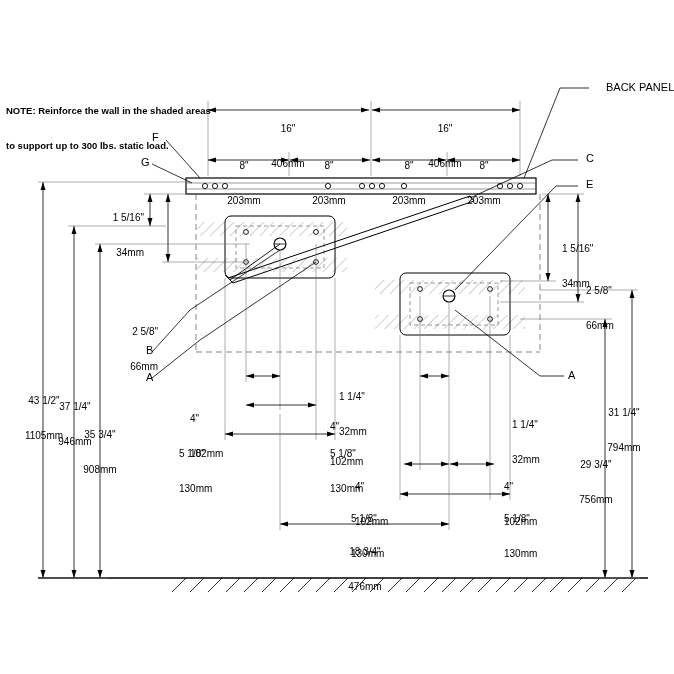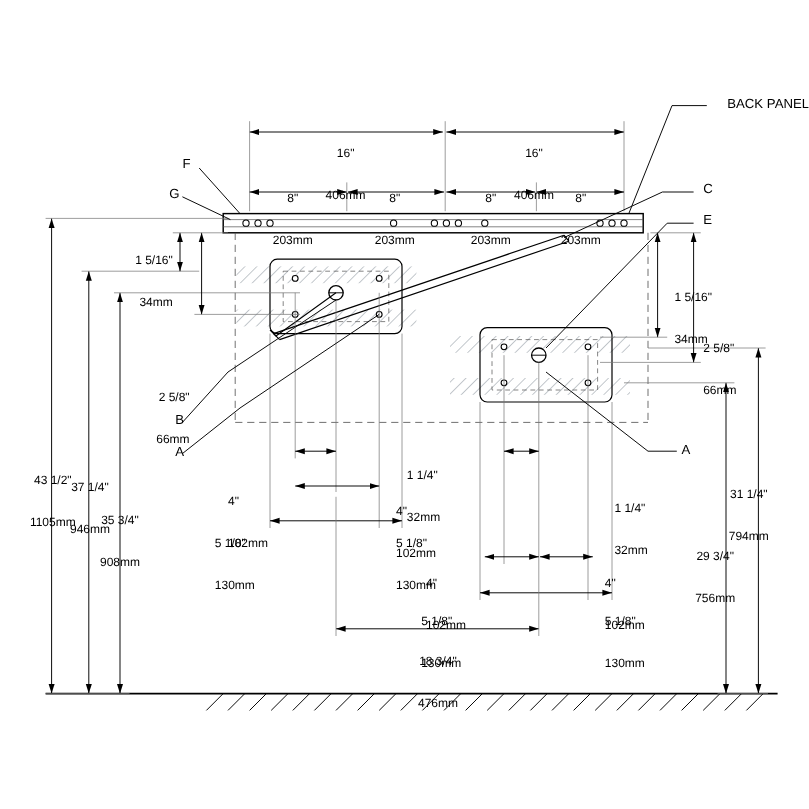--- a/index.html
+++ b/index.html
@@ -257,20 +257,24 @@
       <line x1="190" y1="310" x2="280" y2="250" stroke="#000000" stroke-width="0.8"></line>
 
       <line x1="152" y1="378" x2="200" y2="340" stroke="#000000" stroke-width="0.8"></line>
       <line x1="200" y1="340" x2="316" y2="262" stroke="#000000" stroke-width="0.8"></line>
 
       <line x1="564" y1="376" x2="540" y2="376" stroke="#000000" stroke-width="0.8"></line>
       <line x1="540" y1="376" x2="455" y2="310" stroke="#000000" stroke-width="0.8"></line>
     </g>
   </svg>
 
+  <div class="note" style="left:6px; top:82px; width:260px;">
+    <div>NOTE: Reinforce the wall in the shaded areas</div>
+    <div>to support up to 300 lbs. static load.</div>
+  </div>
 
   <div class="callout" style="left:594px; top:81px;">BACK PANEL</div>
 
   <div class="letter" style="left:152px; top:131px;">F</div>
   <div class="letter" style="left:141px; top:156px;">G</div>
   <div class="letter" style="left:586px; top:152px;">C</div>
   <div class="letter" style="left:586px; top:178px;">E</div>
   <div class="letter" style="left:146px; top:344px;">B</div>
   <div class="letter" style="left:146px; top:371px;">A</div>
   <div class="letter" style="left:568px; top:369px;">A</div>

